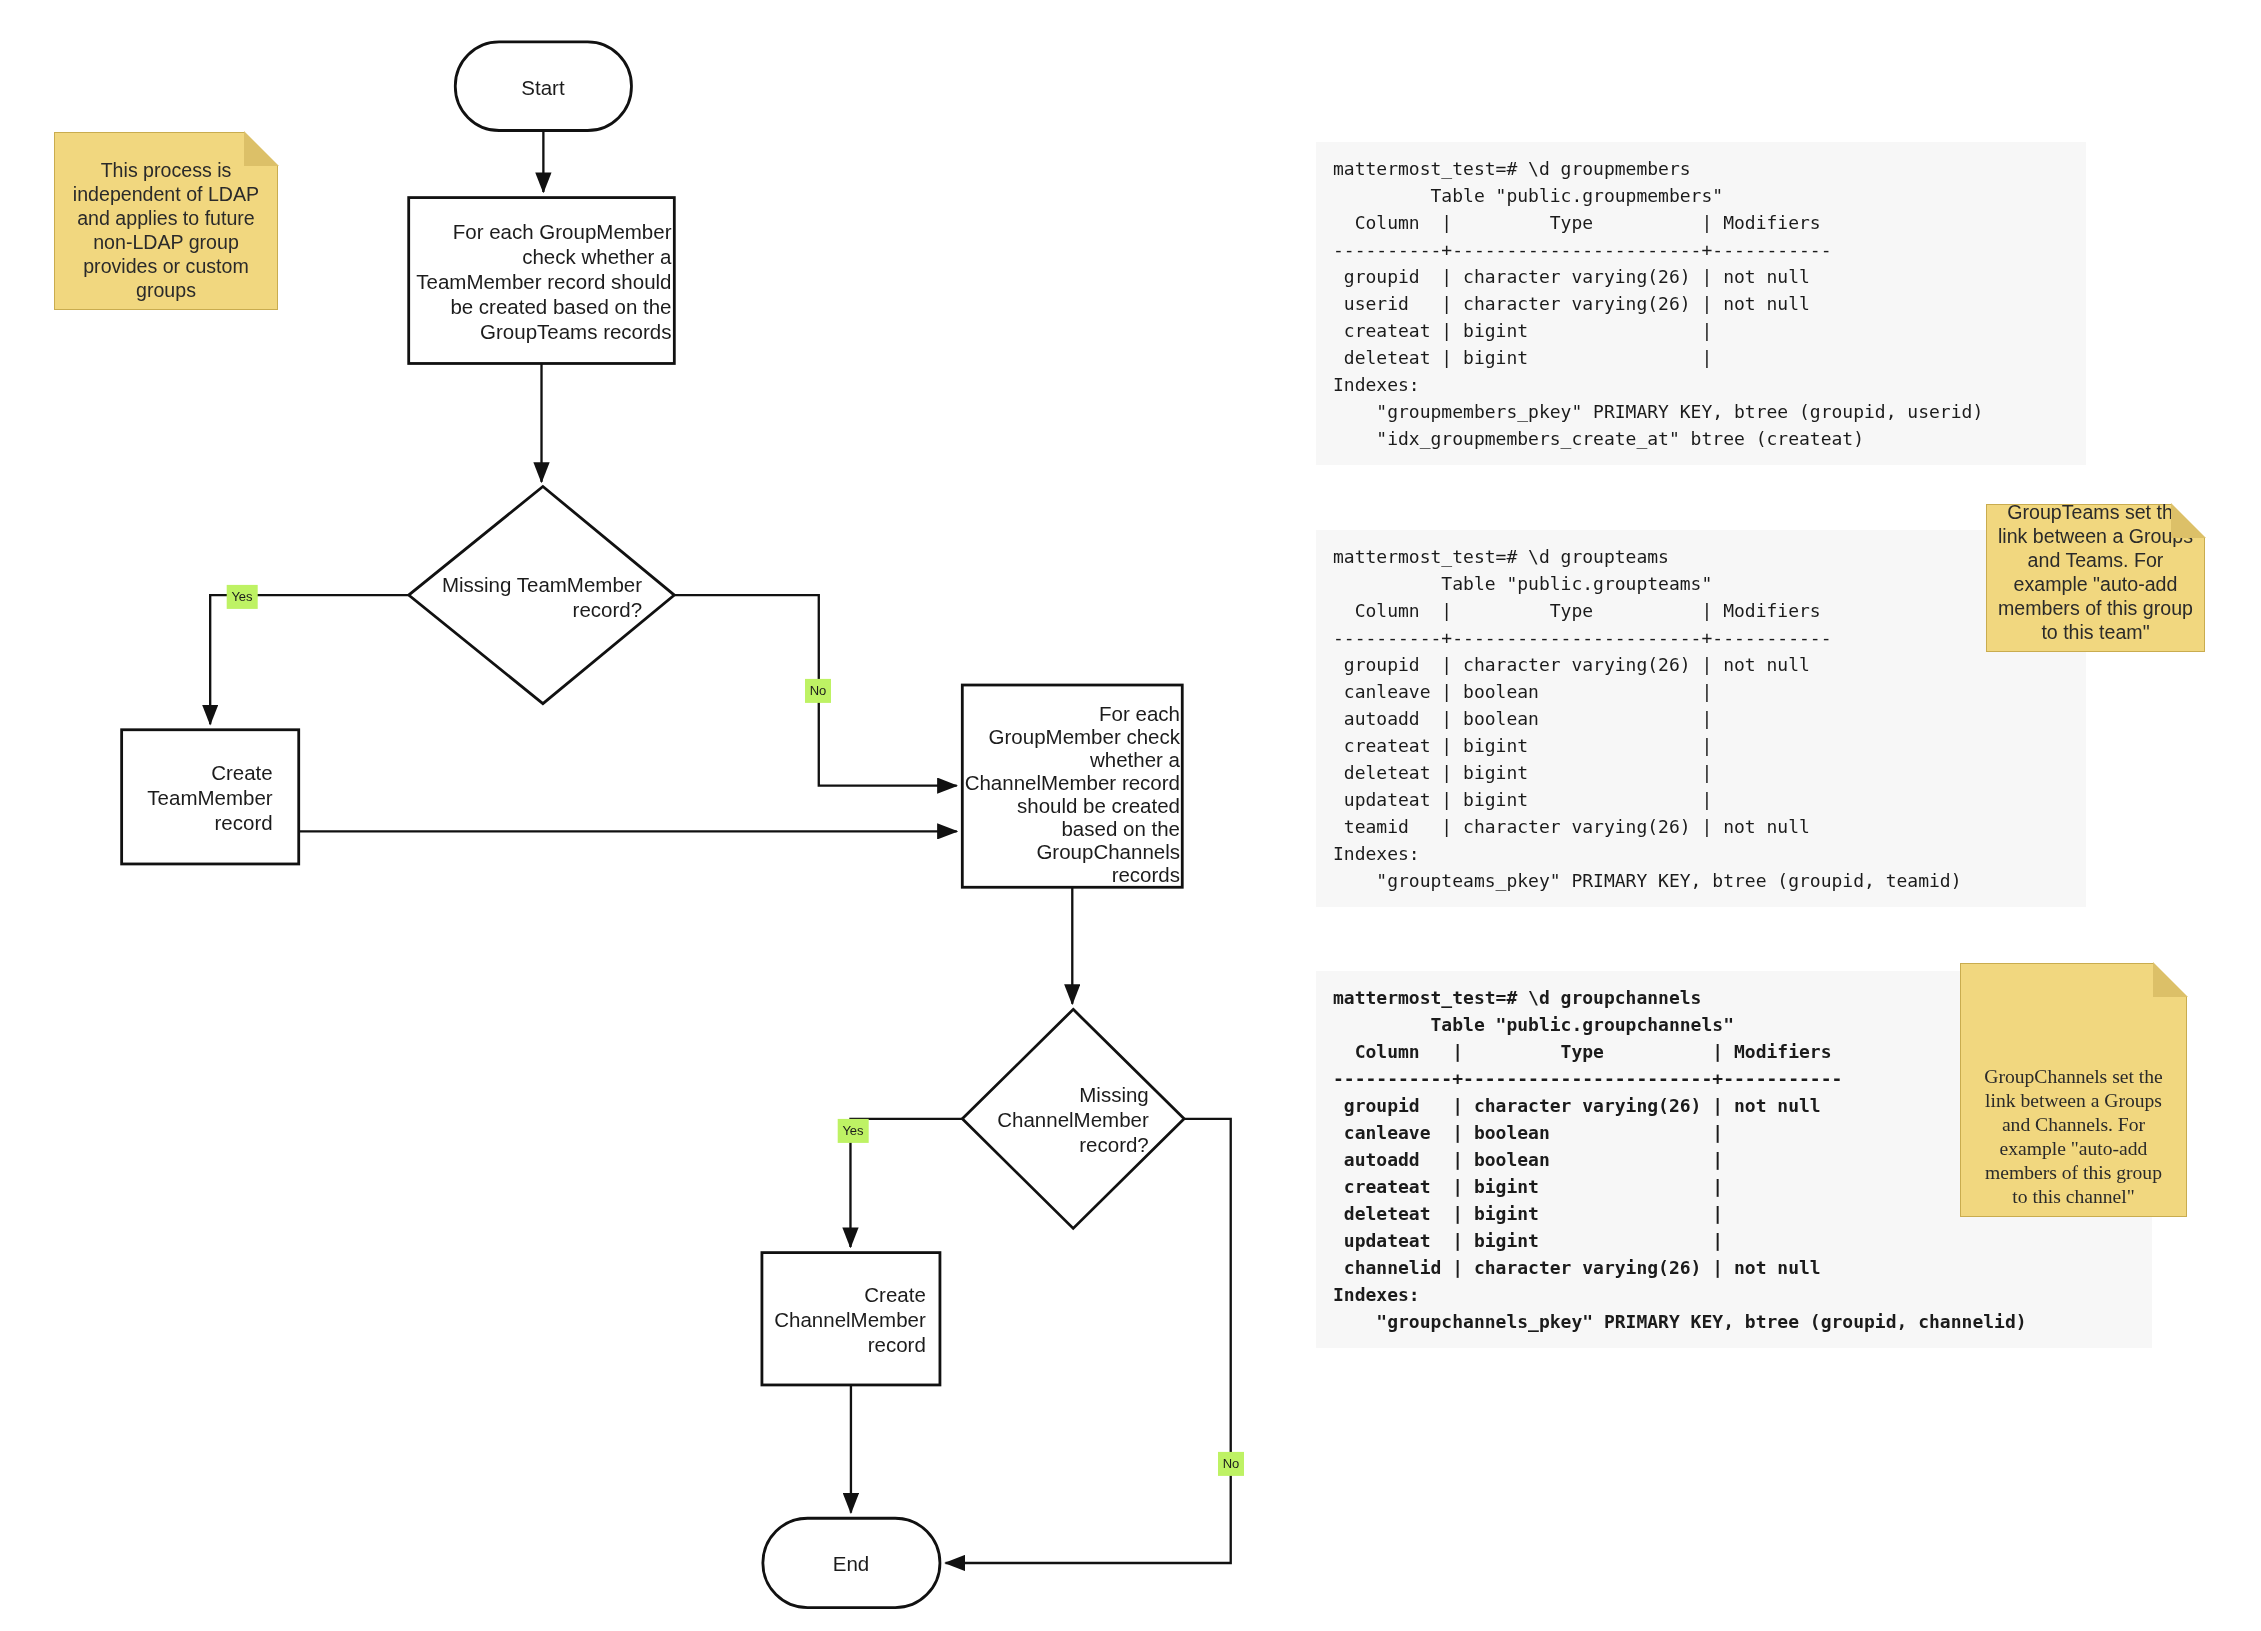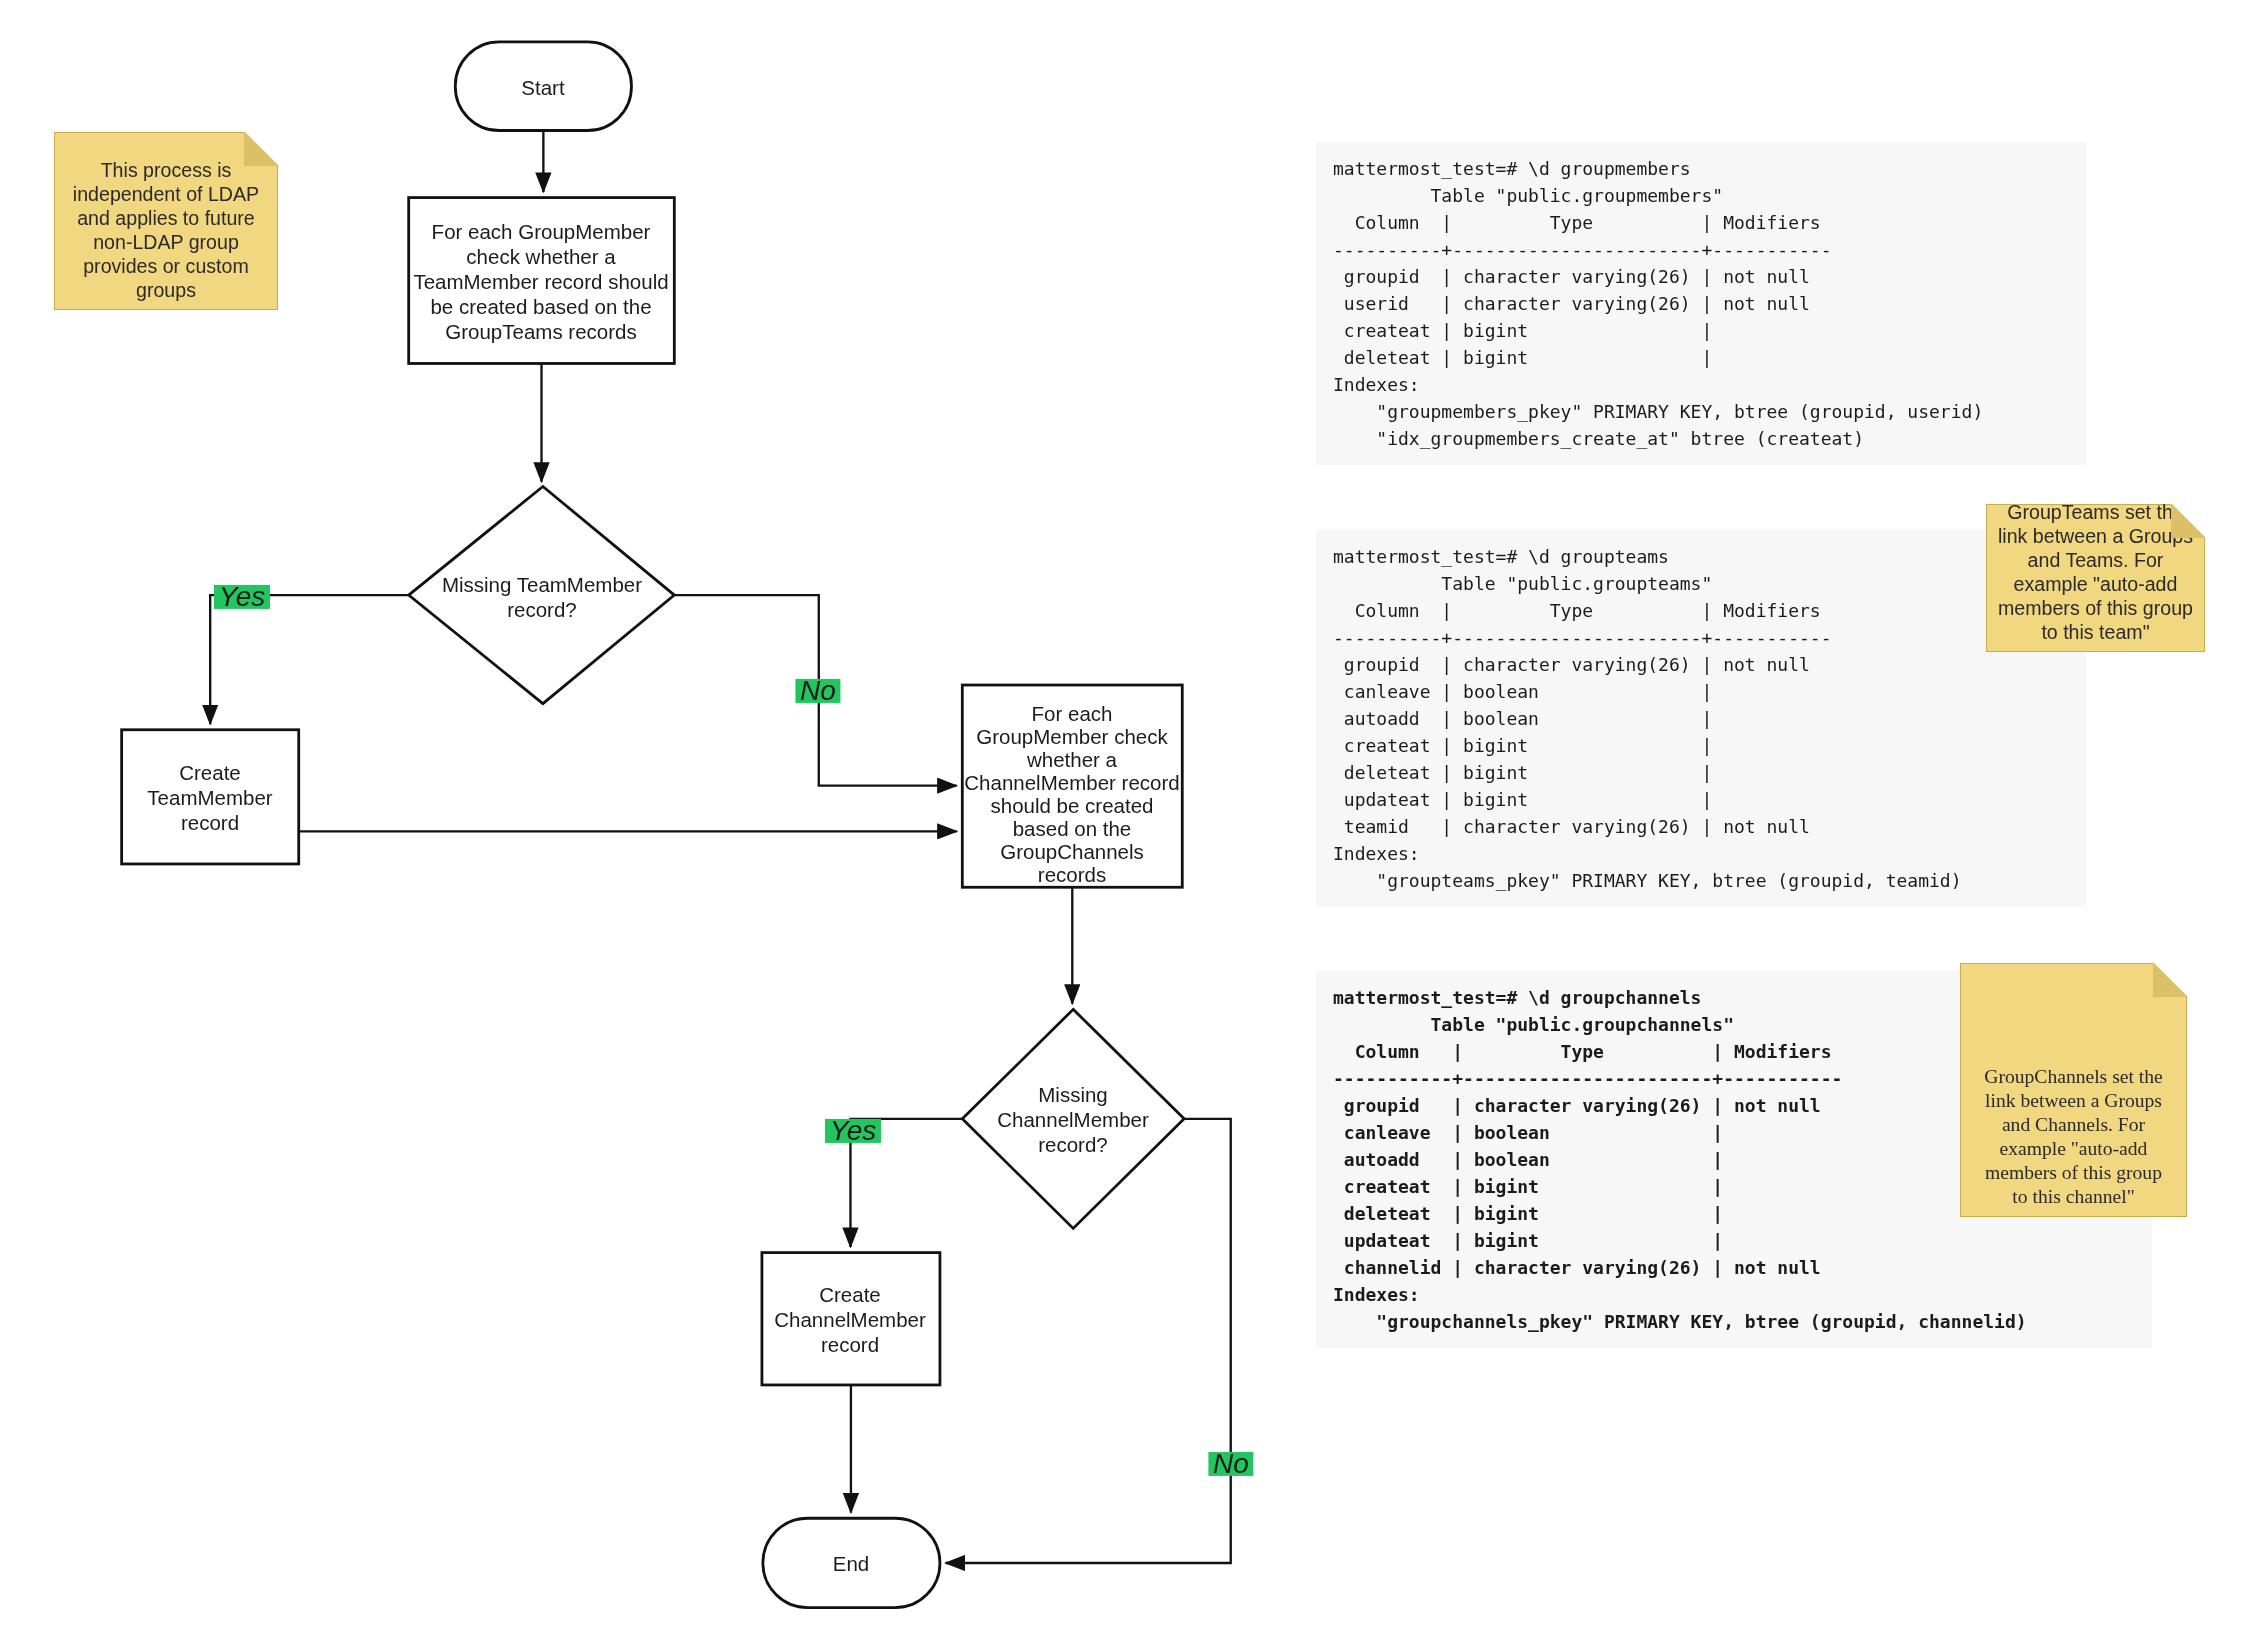--- a/index.html
+++ b/index.html
@@ -17,32 +17,32 @@
   .page-title {
     position: absolute;
     left: 37px; top: 15px; width: 354px;
     font-size: 34px; line-height: 42px; font-weight: bold;
     text-align: center; white-space: pre-line; color: #141414;
   }
 
   .shape-text {
     position: absolute;
     transform: translate(-50%, -50%);
-    text-align: center;
+    text-align: right;
     font-size: 20.5px; line-height: 25px;
     white-space: pre-line; color: #1c1c1c;
   }
   .shape-text.tight { line-height: 23px; margin-top: 8px; }
 
   .edge-label {
     position: absolute;
     transform: translate(-50%, -50%);
-    background: #22c55e;
-    font-size: 28px; line-height: 22.4px;
-    padding: 0.9px 4.7px; color: #1c1c1c; font-style: italic;
+    background: #bef264;
+    font-size: 13px; line-height: 22.4px;
+    padding: 0.9px 4.7px; color: #1c1c1c;
   }
 
   .note {
     position: absolute;
     box-sizing: border-box;
     background: #F1D77F;
     border: 1.9px solid #C9AC4F;
     display: flex; align-items: flex-end; justify-content: center;
     text-align: center;
     font-size: 19.6px; line-height: 24px;

